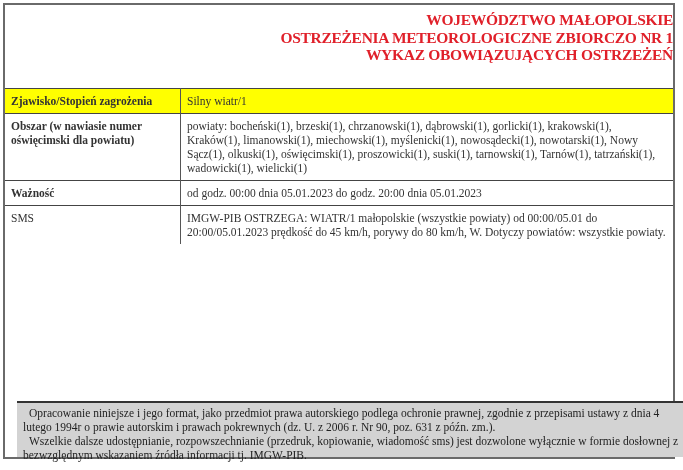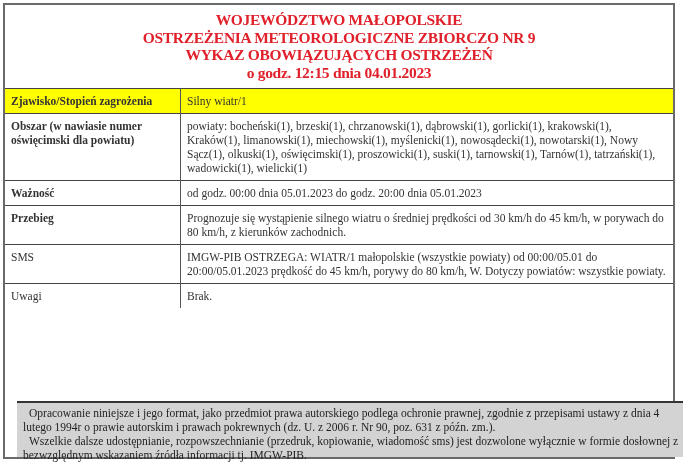--- a/index.html
+++ b/index.html
@@ -1,20 +1,20 @@
 <!DOCTYPE html>
 <html><head>
 <meta charset="utf-8">
 <style>
   html, body { margin: 0; padding: 0; background: #ffffff; }
   body { width: 683px; height: 470px; position: relative; overflow: hidden;
          font-family: "Liberation Serif", "DejaVu Serif", serif; color: #222; }
   .frame { position: absolute; left: 3px; top: 3px; width: 672px; height: 456px;
            border: 2px solid #6a6a6a; border-right-width: 2px; box-sizing: border-box; background: #fff; }
-  .header { position: absolute; left: 0; top: 0; width: 100%; height: 83px; text-align: center;
+  .header { position: absolute; left: 0; top: 0; width: 100%; height: 83px; text-align: right;
             color: #e0202a; font-weight: bold; }
   .header div { font-size: 15.5px; line-height: 17.5px; letter-spacing: -0.3px; }
   .header .t1 { margin-top: 6px; }
   table { position: absolute; left: 0; top: 83px; width: 100%; border-collapse: collapse; table-layout: fixed; }
   td { border-top: 1.5px solid #444; vertical-align: top; font-size: 11.5px; line-height: 14px; padding: 5px 6px 5px 6px; }
   td.lbl { width: 163px; border-right: 1px solid #555; font-weight: bold; color: #333; }
   td.lbl.plain { font-weight: normal; }
   tr.yellow td { background: #ffff00; padding-top: 5px; padding-bottom: 5px; }
   tr.yellow td.val { color: #333; }
   td.val { color: #333; margin-left: 8px; }
@@ -23,50 +23,41 @@
             border-top: 2px solid #333; box-sizing: border-box; font-size: 11.5px; line-height: 14px;
             padding: 3px 6px 0 6px; color: #222; }
   .footer p { margin: 0; text-indent: 6px; }
 </style>
 </head>
 <body>
 
 <div class="frame">
   <div class="header">
     <div class="t1">WOJEWÓDZTWO MAŁOPOLSKIE</div>
-    <div>OSTRZEŻENIA METEOROLOGICZNE ZBIORCZO NR 9</div>
+    <div>OSTRZEŻENIA METEOROLOGICZNE ZBIORCZO NR 1</div>
     <div>WYKAZ OBOWIĄZUJĄCYCH OSTRZEŻEŃ</div>
-    <div>o godz. 12:15 dnia 04.01.2023</div>
   </div>
 
   <table>
     <tbody>
         <tr class="yellow">
       <td class="lbl">Zjawisko/Stopień zagrożenia</td>
       <td class="val">Silny wiatr/1</td>
     </tr>
     <tr>
       <td class="lbl" style="height:56px;">Obszar (w nawiasie numer oświęcimski dla powiatu)</td>
       <td class="val">powiaty: bocheński(1), brzeski(1), chrzanowski(1), dąbrowski(1), gorlicki(1), krakowski(1), Kraków(1), limanowski(1), miechowski(1), myślenicki(1), nowosądecki(1), nowotarski(1), Nowy Sącz(1), olkuski(1), oświęcimski(1), proszowicki(1), suski(1), tarnowski(1), Tarnów(1), tatrzański(1), wadowicki(1), wielicki(1)</td>
     </tr>
     <tr>
       <td class="lbl">Ważność</td>
       <td class="val">od godz. 00:00 dnia 05.01.2023 do godz. 20:00 dnia 05.01.2023</td>
     </tr>
     <tr>
-      <td class="lbl">Przebieg</td>
-      <td class="val">Prognozuje się wystąpienie silnego wiatru o średniej prędkości od 30 km/h do 45 km/h, w porywach do 80 km/h, z kierunków zachodnich.</td>
-    </tr>
-    <tr>
       <td class="lbl plain">SMS</td>
       <td class="val">IMGW-PIB OSTRZEGA: WIATR/1 małopolskie (wszystkie powiaty) od 00:00/05.01 do 20:00/05.01.2023 prędkość do 45 km/h, porywy do 80 km/h, W. Dotyczy powiatów: wszystkie powiaty.</td>
-    </tr>
-    <tr>
-      <td class="lbl plain">Uwagi</td>
-      <td class="val">Brak.</td>
     </tr>
   </tbody>
     </table>
 
   <div class="footer">
     <p>Opracowanie niniejsze i jego format, jako przedmiot prawa autorskiego podlega ochronie prawnej, zgodnie z przepisami ustawy z dnia 4 lutego 1994r o prawie autorskim i prawach pokrewnych (dz. U. z 2006 r. Nr 90, poz. 631 z późn. zm.).</p>
     <p>Wszelkie dalsze udostępnianie, rozpowszechnianie (przedruk, kopiowanie, wiadomość sms) jest dozwolone wyłącznie w formie dosłownej z bezwzględnym wskazaniem źródła informacji tj. IMGW-PIB.</p>
   </div>
 </div>
 

